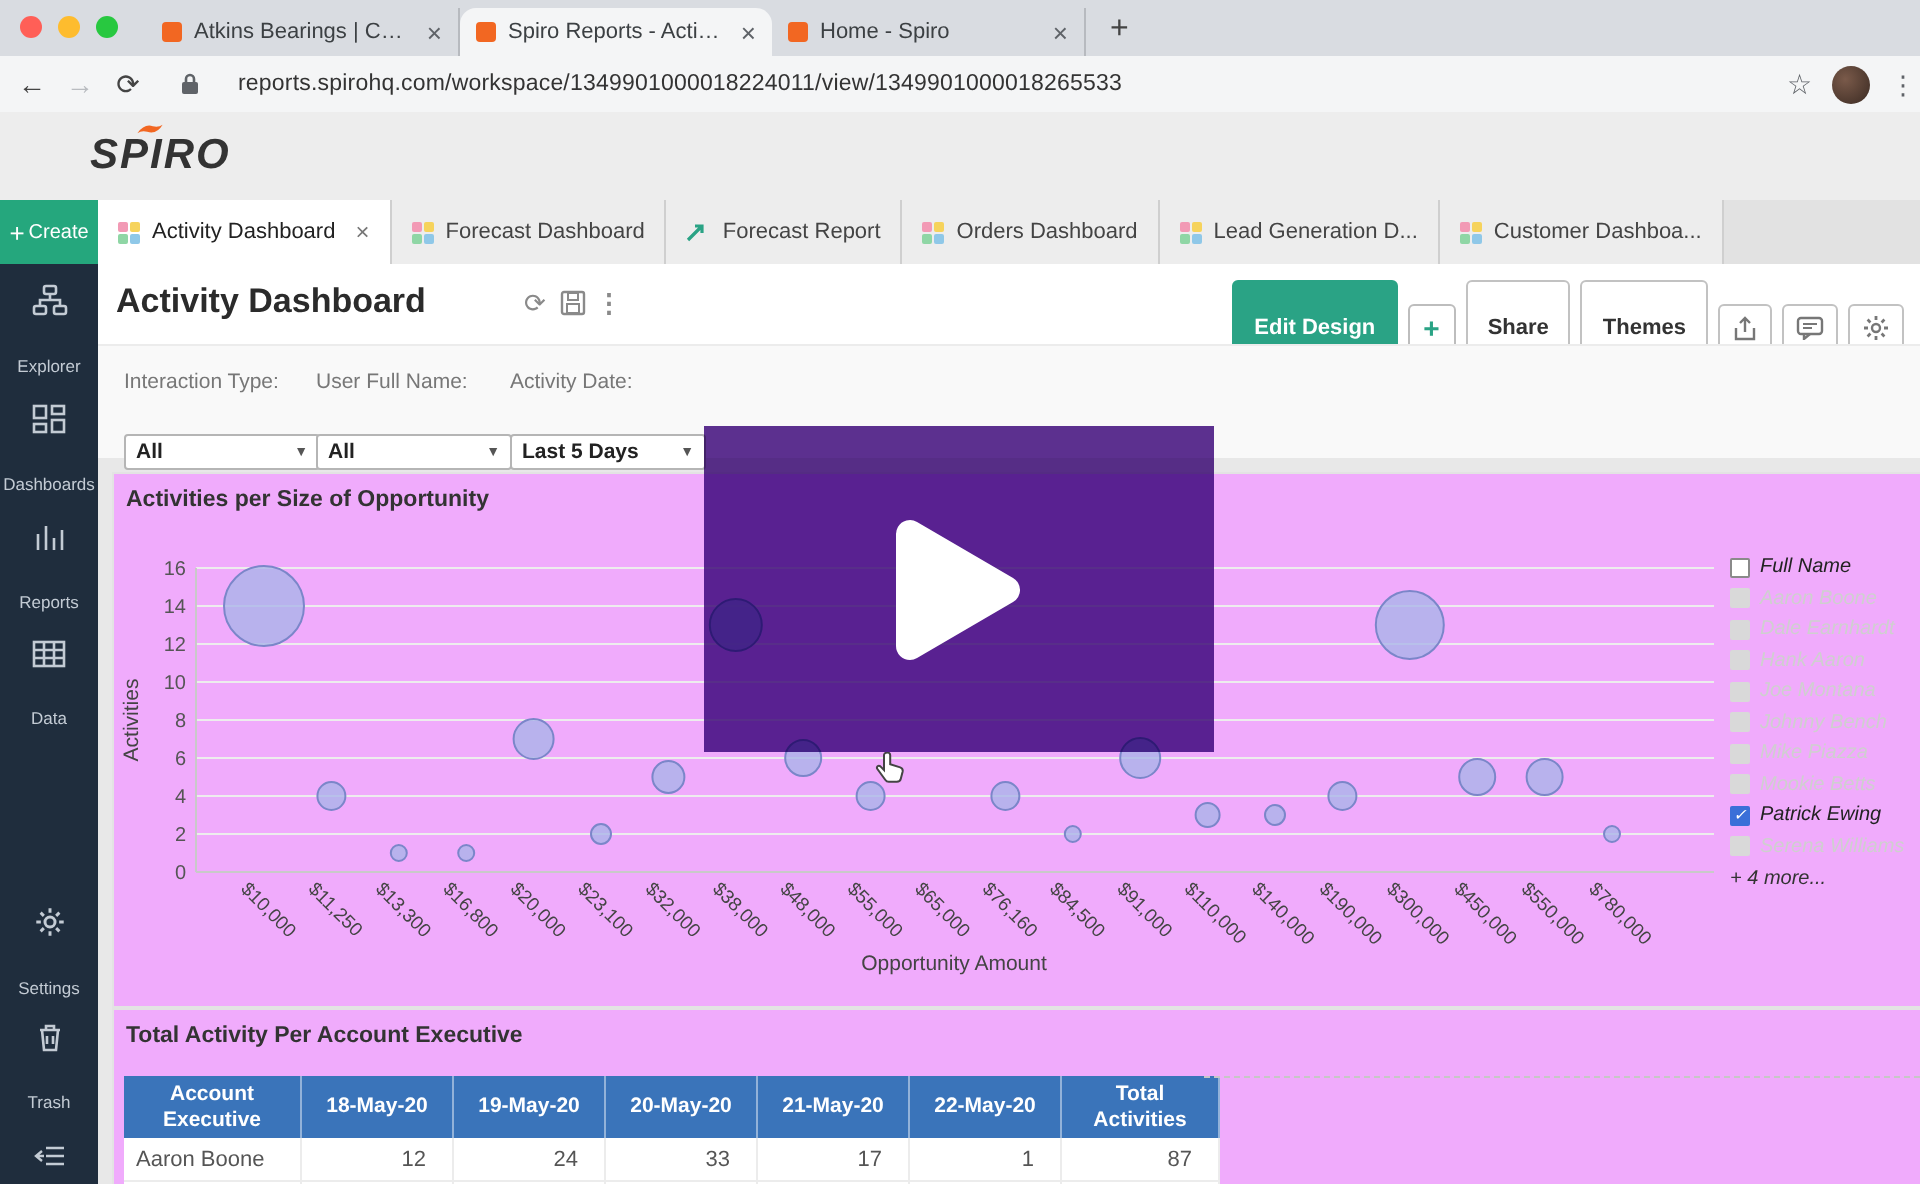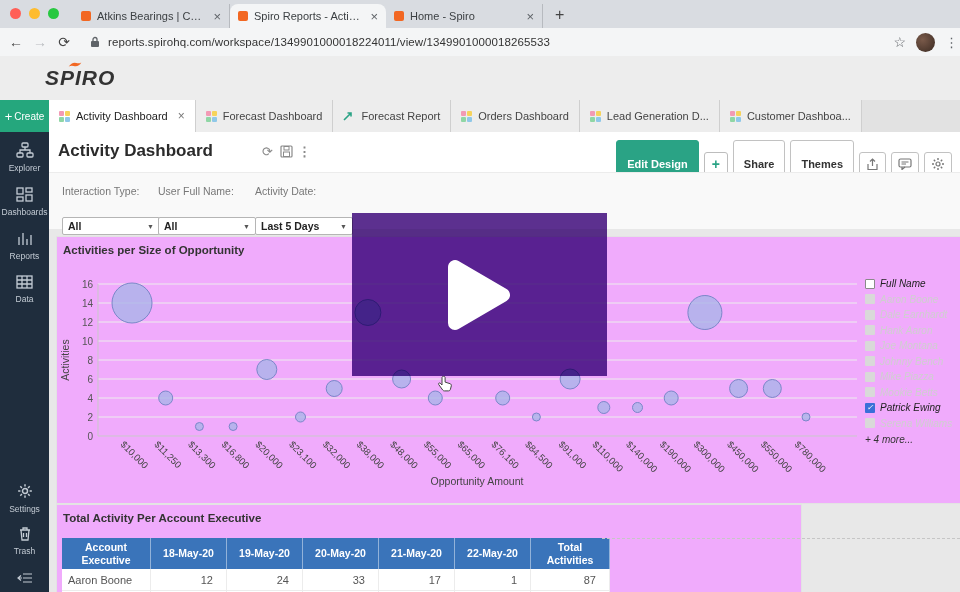--- a/index.html
+++ b/index.html
@@ -14,38 +14,38 @@
   .btab{height:24px;display:flex;align-items:center;gap:6px;padding:0 8px;width:140px;
         font-size:11px;color:#3c4043;border-right:1px solid #b7babf;}
   .btab .t{white-space:nowrap;overflow:hidden;text-overflow:ellipsis;flex:1;}
   .btab.active{background:#f4f5f6;border-radius:8px 8px 0 0;border-right:none;}
   .bclose{color:#5f6368;font-size:13px;cursor:default;}
   .favsq{width:10px;height:10px;border-radius:2px;background:#f26722;flex:none;}
   .newtab{font-size:16px;color:#444;margin-left:12px;margin-bottom:4px;}
   .burl{left:0;top:28px;width:960px;height:28px;background:#f4f5f6;border-bottom:1px solid #d8d8d8;
         display:flex;align-items:center;font-size:12px;color:#5f6368;}
   .navic{width:24px;text-align:center;font-size:14px;}
-  .urltxt{color:#333;font-size:11.5px;margin-left:8px;letter-spacing:.1px;}
+  .urltxt{color:#333;font-size:11.5px;margin-left:19px;letter-spacing:.1px;}
   .star{margin-left:auto;font-size:14px;color:#5f6368;}
   .avatar{width:19px;height:19px;border-radius:50%;background:radial-gradient(circle at 35% 35%,#7a5a4a,#3a2a22);margin:0 10px;}
   .bkebab{color:#5f6368;font-size:13px;margin-right:2px;}
 
   
   .apphead{left:0;top:56px;width:960px;height:44px;background:#ededed;}
   .logo{position:absolute;left:45px;top:10px;font-size:21px;font-weight:bold;font-style:italic;
         color:#333;letter-spacing:1px;}
   .flame{position:absolute;left:68px;top:4px;width:14px;height:9px;}
 
   
   .create{left:0;top:100px;width:49px;height:32px;background:#25a77d;color:#fff;display:flex;
           align-items:center;justify-content:center;font-size:10px;gap:2px;}
   .create .pl{font-size:13px;}
   .sidebar{left:0;top:132px;width:49px;height:460px;background:#1f2d3d;color:#c3cbd4;}
   .snav{display:flex;flex-direction:column;align-items:center;padding-top:10px;gap:14px;}
-  .sitem{display:flex;flex-direction:column;align-items:center;gap:3px;font-size:8.5px;width:49px;}
+  .sitem{display:flex;flex-direction:column;align-items:center;gap:18px;font-size:8.5px;width:49px;}
   .sbot{position:absolute;bottom:8px;left:0;width:49px;display:flex;flex-direction:column;align-items:center;gap:12px;}
   .sitem svg{stroke:#c3cbd4;fill:none;stroke-width:1.3;}
 
   
   .dbar{left:49px;top:100px;width:911px;height:32px;background:#e2e2e2;display:flex;border-bottom:1px solid #d3d3d3;}
   .dtab{display:flex;align-items:center;gap:6px;padding:0 10px;font-size:11px;color:#444;
         background:#ededed;border-right:1px solid #cfcfcf;white-space:nowrap;}
   .dtab.active{background:#fff;color:#222;}
   .dclose{color:#777;font-size:12px;margin-left:4px;}
   .gicon{display:grid;grid-template-columns:5px 5px;grid-template-rows:5px 5px;gap:1px;}
@@ -67,21 +67,21 @@
   .fgroup{position:absolute;top:12px;}
   .flabel{font-size:10.5px;color:#777;margin-bottom:20px;}
   .fselect{width:86px;height:16px;border:1px solid #b5b5b5;border-radius:2px;background:#fff;
            font-size:10.5px;font-weight:bold;color:#222;display:flex;align-items:center;padding:0 5px;}
   .fselect .caret{margin-left:auto;font-size:7px;color:#555;}
 
   
   .card{background:#f0abfc;box-shadow:0 0 0 1px #e3e3e3;}
   .chartcard{left:57px;top:237px;width:903px;height:266px;}
   .cardtitle{position:absolute;left:6px;top:7px;font-size:11.5px;font-weight:bold;color:#333;}
-  .tablecard{left:57px;top:505px;width:744px;height:87px;}
+  .tablecard{left:57px;top:505px;width:903px;height:87px;}
 
   
   .legend{left:865px;top:276px;width:95px;font-size:10px;color:#222;font-style:italic;}
   .litem{display:flex;align-items:center;gap:5px;height:15.5px;}
   .lbox{width:10px;height:10px;flex:none;border-radius:1px;}
   .lbox.empty{background:#fff;border:1px solid #8a8a8a;box-sizing:border-box;}
   .lbox.dim{background:#d9d9d9;}
   .lbox.checked{background:#3a6fd8;color:#fff;font-size:8px;line-height:10px;text-align:center;}
   .litem.dim{color:#cfcfcf;}
   .lmore{margin-top:3px;font-size:10px;color:#333;}

